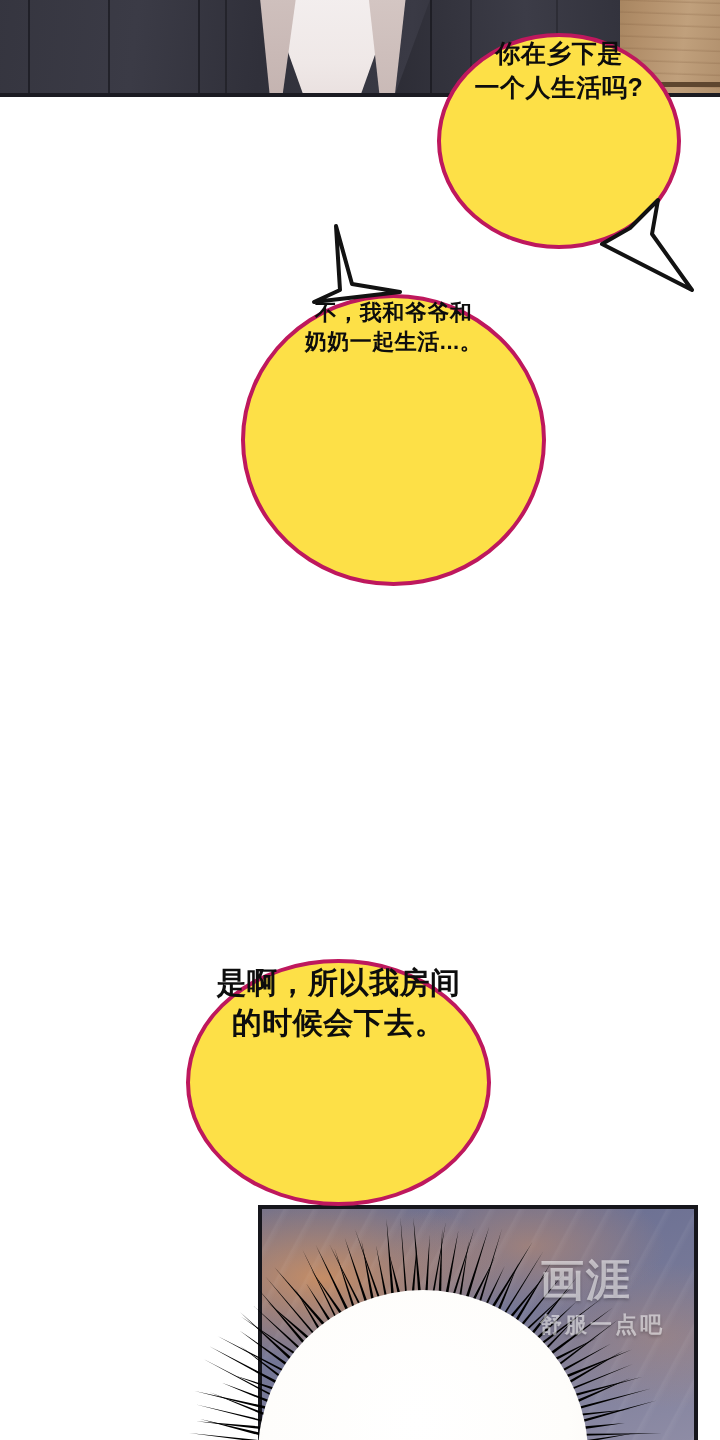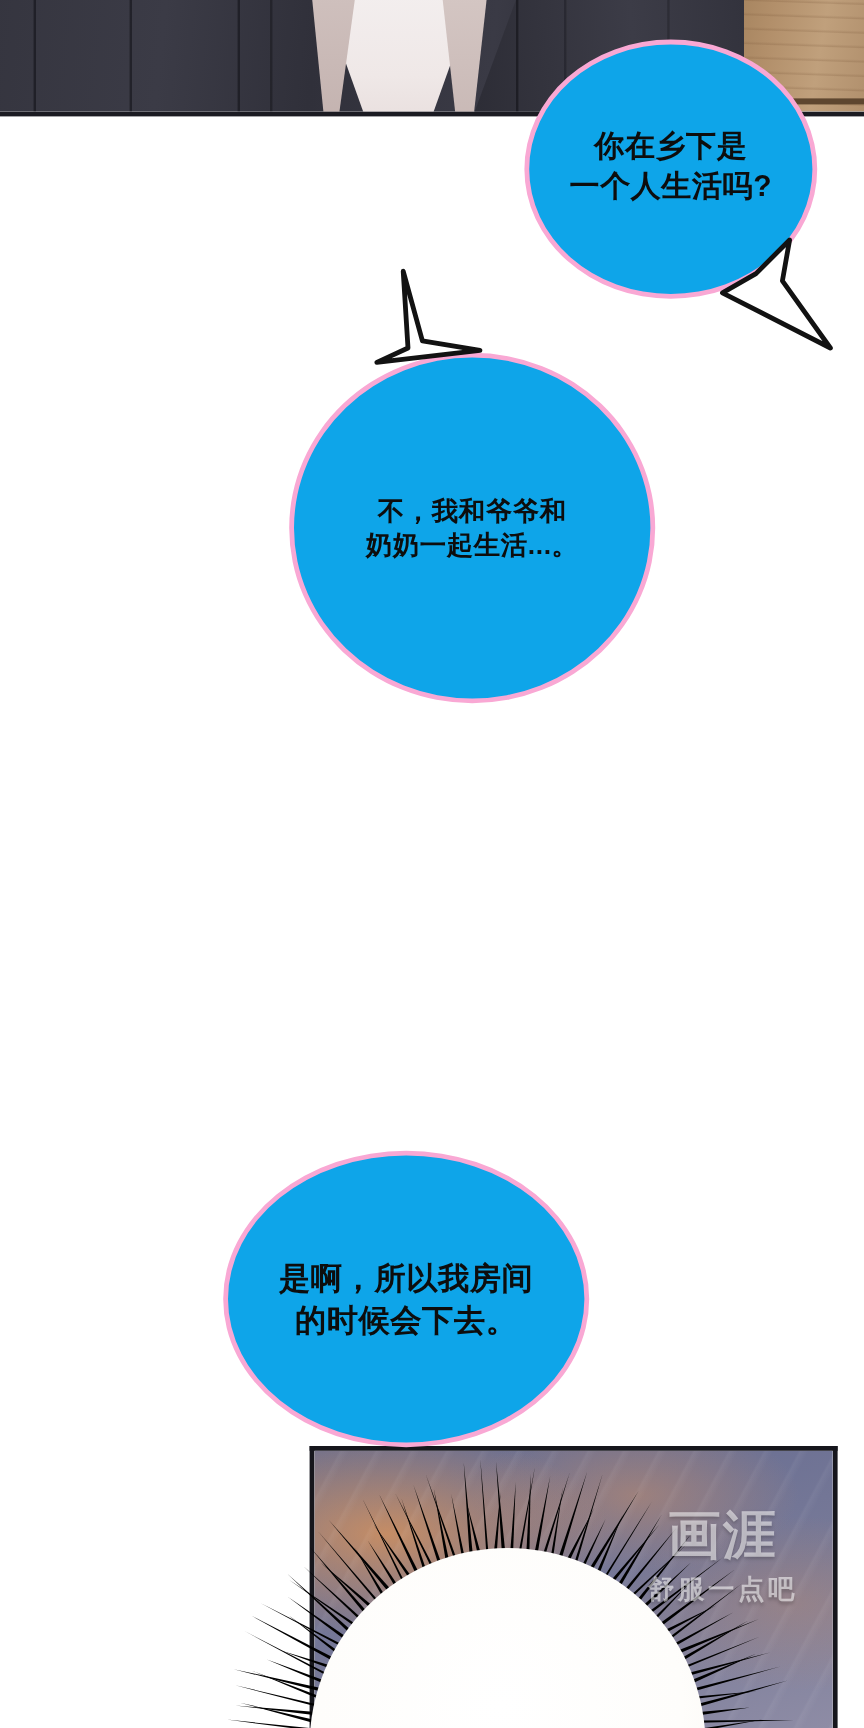--- a/index.html
+++ b/index.html
@@ -90,25 +90,24 @@
     position: absolute;
     top: 0;
     width: 2px; height: 100%;
     background: rgba(14,14,20,0.55);
   }
 
   
   .bubble {
     position: absolute;
     box-sizing: border-box;
-    background: #0ea5e9;
-    border: 4px solid #f9a8d4;
+    background: #fde047;
+    border: 4px solid #be185d;
     border-radius: 50%;
     display: flex;
-    align-items: center;
     justify-content: center;
   }
   .bubble .btext {
     text-align: center;
     color: #0d0d0d;
     font-weight: 700;
     line-height: 1.34;
     letter-spacing: 0.5px;
     white-space: pre-line;
     font-family: "Liberation Sans", "DejaVu Sans", sans-serif;
@@ -117,21 +116,21 @@
   #bubble-1 { left: 437px; top: 33px;  width: 244px; height: 216px; z-index: 6; }
   #bubble-1 .btext { font-size: 25px; padding-bottom: 4px; }
 
   #bubble-2 { left: 241px; top: 294px; width: 305px; height: 292px; z-index: 5; }
   #bubble-2 .btext { font-size: 22px; }
 
   #bubble-3 { left: 360px; top: 695px; width: 289px; height: 231px; z-index: 5; }
   #bubble-3 .btext { font-size: 25px; }
 
   #bubble-4 { left: 186px; top: 959px; width: 305px; height: 247px; z-index: 8; }
-  #bubble-4 .btext { font-size: 26px; }
+  #bubble-4 .btext { font-size: 30px; }
 
   
   .tail { position: absolute; overflow: visible; }
   #tail-1 { left: 596px; top: 192px; z-index: 7; }
   #tail-2 { left: 300px; top: 216px; z-index: 6; }
 
   
   .panel-bottom {
     position: absolute;
     left: 258px;
@@ -180,21 +179,20 @@
     border-radius: 50%;
     background: radial-gradient(circle at 48% 40%, #ffffff 0%, #fefdfb 58%, #f7f3ee 100%);
     z-index: 5;
   }
   
   .watermark {
     position: absolute;
     left: 540px;
     top: 1258px;
     z-index: 6;
-    text-align: center;
     color: rgba(255,255,255,0.55);
     font-weight: 700;
     text-shadow: 0 2px 3px rgba(0,0,0,0.22);
     font-family: "Liberation Sans", "DejaVu Sans", sans-serif;
     pointer-events: none;
   }
   .watermark .wm-main { font-size: 44px; letter-spacing: 2px; line-height: 1.0; }
   .watermark .wm-sub  { font-size: 22px; letter-spacing: 3px; margin-top: 8px; }
 </style>
 </head>

